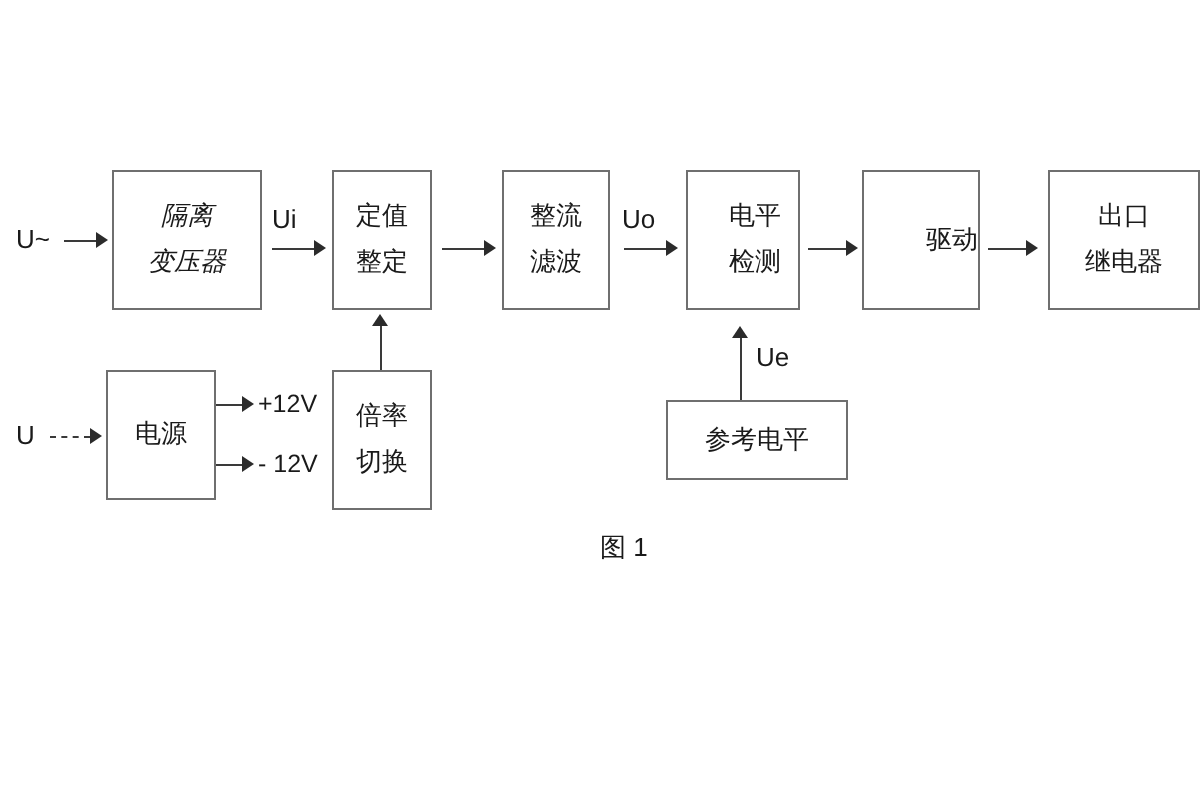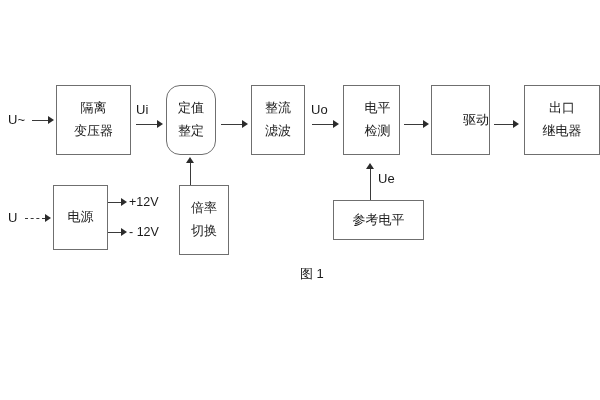--- a/index.html
+++ b/index.html
@@ -92,30 +92,30 @@
 </style>
 </head>
 <body>
 
 <div id="diagram">
 
   <div class="lbl" style="left:8px; top:113px;">U~</div>
   <div class="ln-h" style="left:32px; top:120px; width:17px;"></div>
   <div class="arrow-r" style="left:48px; top:116px;"></div>
 
-  <div class="block" style="left:56px; top:85px; width:75px; height:70px;">
+  <div class="block" style="left:56px; top:85px; width:75px; height:70px;font-style:italic;">
     <span class="ln">隔离</span>
     <span class="ln">变压器</span>
   </div>
 
   <div class="lbl" style="left:136px; top:103px;">Ui</div>
   <div class="ln-h" style="left:136px; top:124px; width:22px;"></div>
   <div class="arrow-r" style="left:157px; top:120px;"></div>
 
-  <div class="block" style="left:166px; top:85px; width:50px; height:70px;border-radius:14px;">
+  <div class="block" style="left:166px; top:85px; width:50px; height:70px;">
     <span class="ln">定值</span>
     <span class="ln">整定</span>
   </div>
 
   <div class="ln-h" style="left:221px; top:124px; width:22px;"></div>
   <div class="arrow-r" style="left:242px; top:120px;"></div>
 
   <div class="block" style="left:251px; top:85px; width:54px; height:70px;">
     <span class="ln">整流</span>
     <span class="ln">滤波</span>
@@ -154,21 +154,21 @@
   </div>
 
   <div class="ln-h" style="left:108px; top:202px; width:14px;"></div>
   <div class="arrow-r" style="left:121px; top:198px;"></div>
   <div class="lbl lbl-sm" style="left:129px; top:196px;text-align:right;">+12V</div>
 
   <div class="ln-h" style="left:108px; top:232px; width:14px;"></div>
   <div class="arrow-r" style="left:121px; top:228px;"></div>
   <div class="lbl lbl-sm" style="left:129px; top:226px;">- 12V</div>
 
-  <div class="block" style="left:166px; top:185px; width:50px; height:70px;margin-left:13px;">
+  <div class="block" style="left:166px; top:185px; width:50px; height:70px;">
     <span class="ln">倍率</span>
     <span class="ln">切换</span>
   </div>
 
   <div class="ln-v" style="left:190px; top:163px; height:22px;"></div>
   <div class="arrow-u" style="left:186px; top:157px;"></div>
 
   <div class="block" style="left:333px; top:200px; width:91px; height:40px;">
     <span class="ln">参考电平</span>
   </div>

